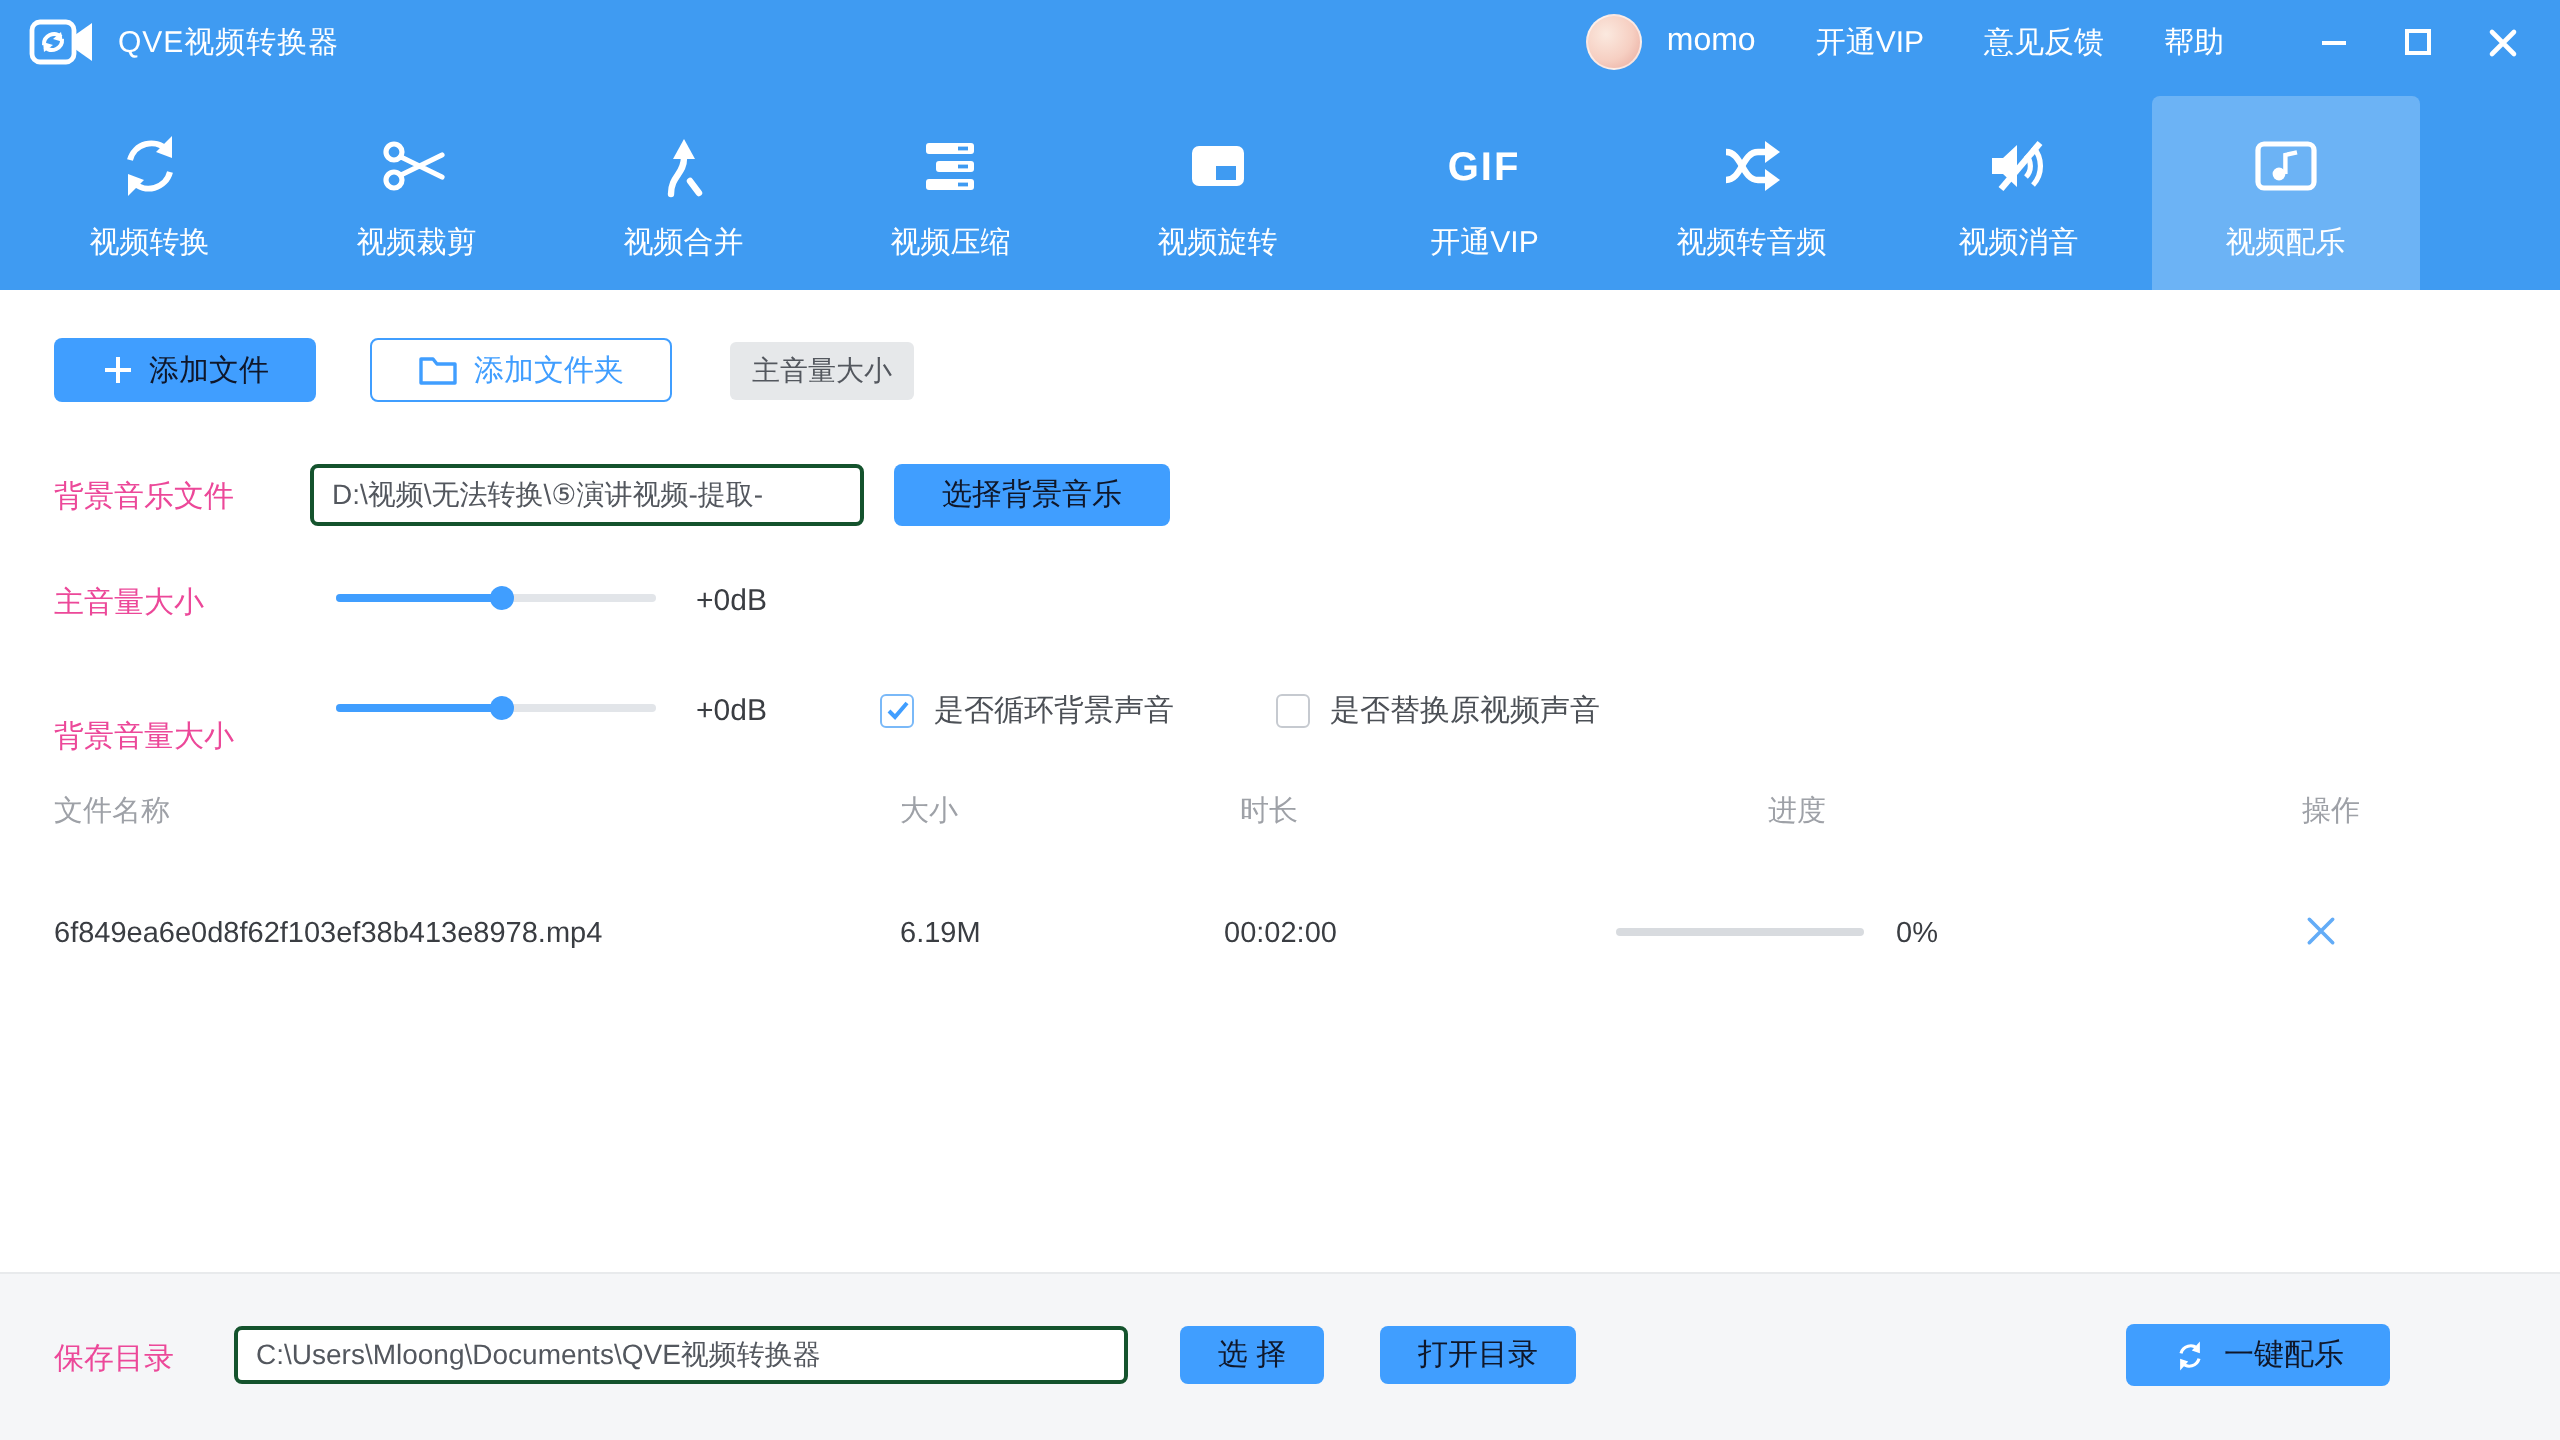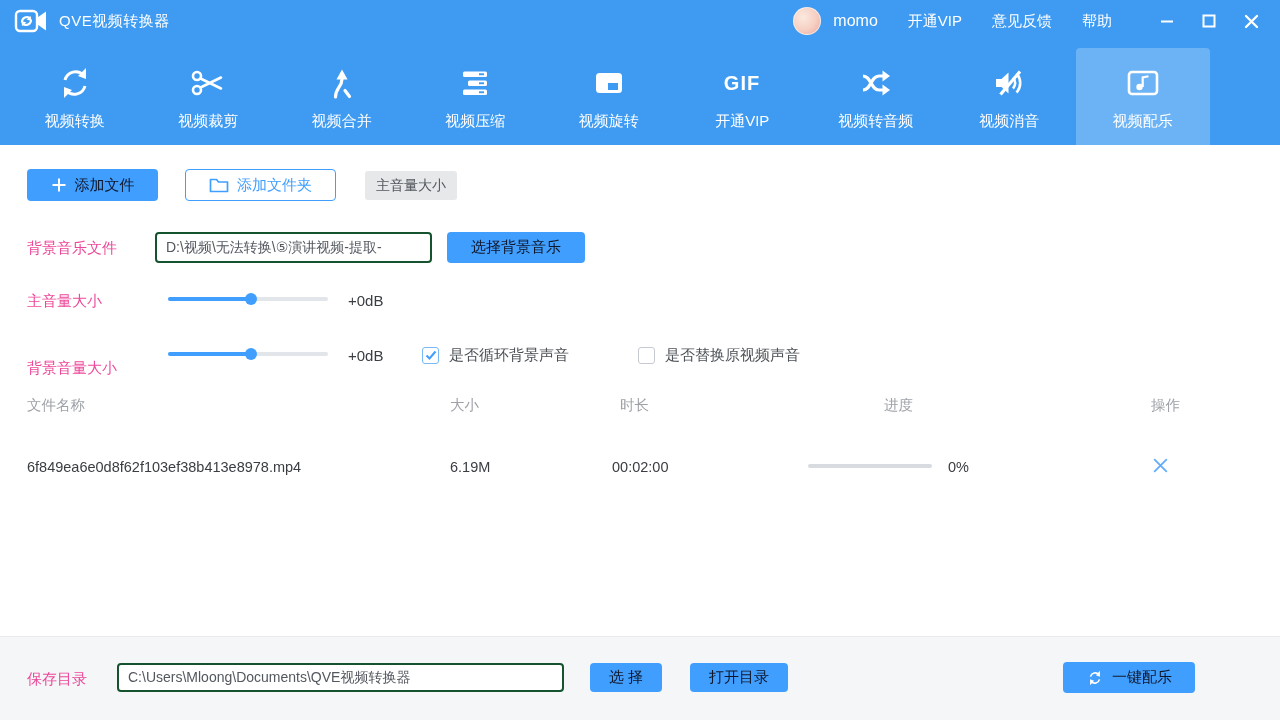--- a/index.html
+++ b/index.html
@@ -235,21 +235,21 @@
   <div class="lbl" style="left:348px; top:292px; color:#3A3D42;">+0dB</div>
 
   <div class="lbl" style="left:27px; top:347px;margin-top:12px;">背景音量大小</div>
   <div class="slider" style="left:168px; top:346px;">
     <div class="track"></div>
     <div class="fill"></div>
     <div class="thumb"></div>
   </div>
   <div class="lbl" style="left:348px; top:347px; color:#3A3D42;">+0dB</div>
 
-  <div class="cb-group" style="left:422px; top:346px;">
+  <div class="cb-group" style="left:440px; top:346px;">
     <div class="cb checked">
       <svg width="12" height="11" viewBox="0 0 12 11">
           <polyline points="1.5,5.5 4.5,8.5 10.5,1.5" fill="none" stroke="#409EFF" stroke-width="2"></polyline>
         </svg>
     </div>
     <div class="cb-label">是否循环背景声音</div>
   </div>
   <div class="cb-group" style="left:638px; top:346px;">
     <div class="cb"></div>
     <div class="cb-label">是否替换原视频声音</div>

